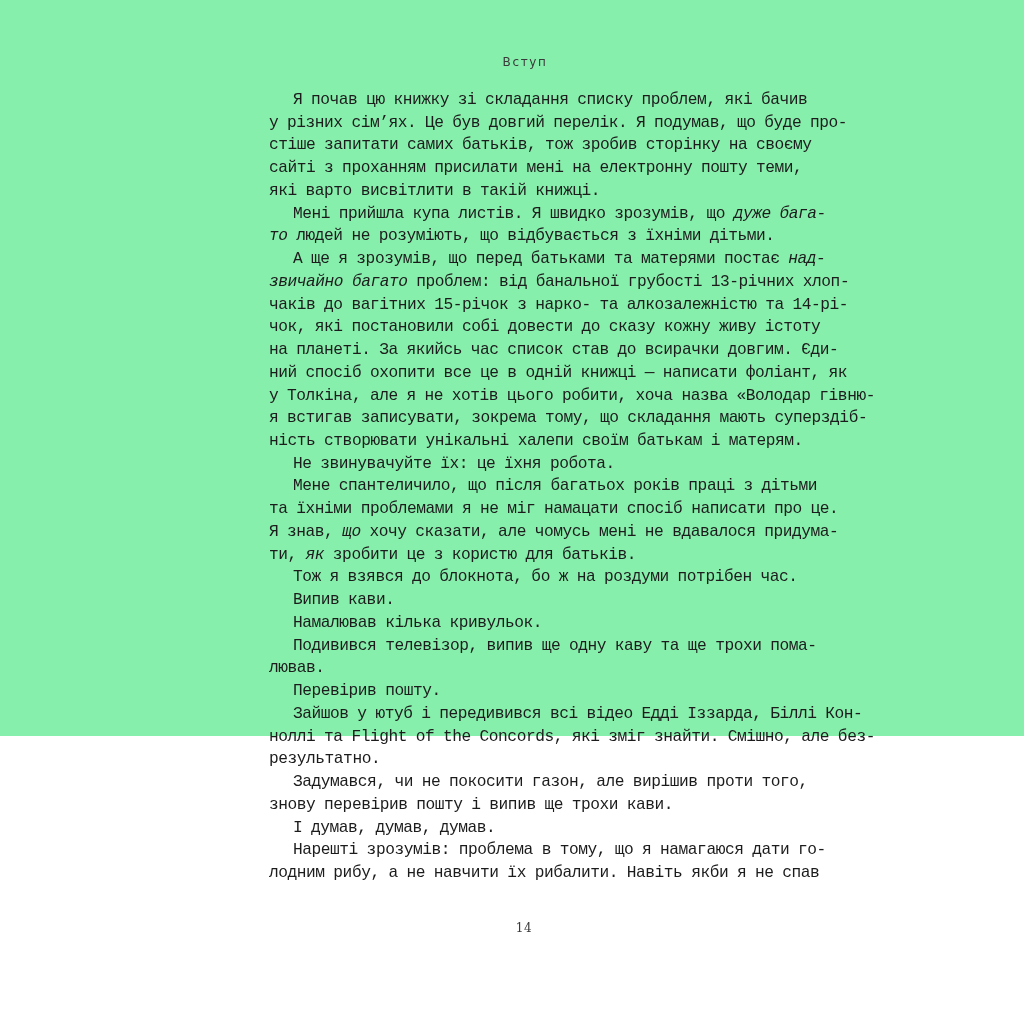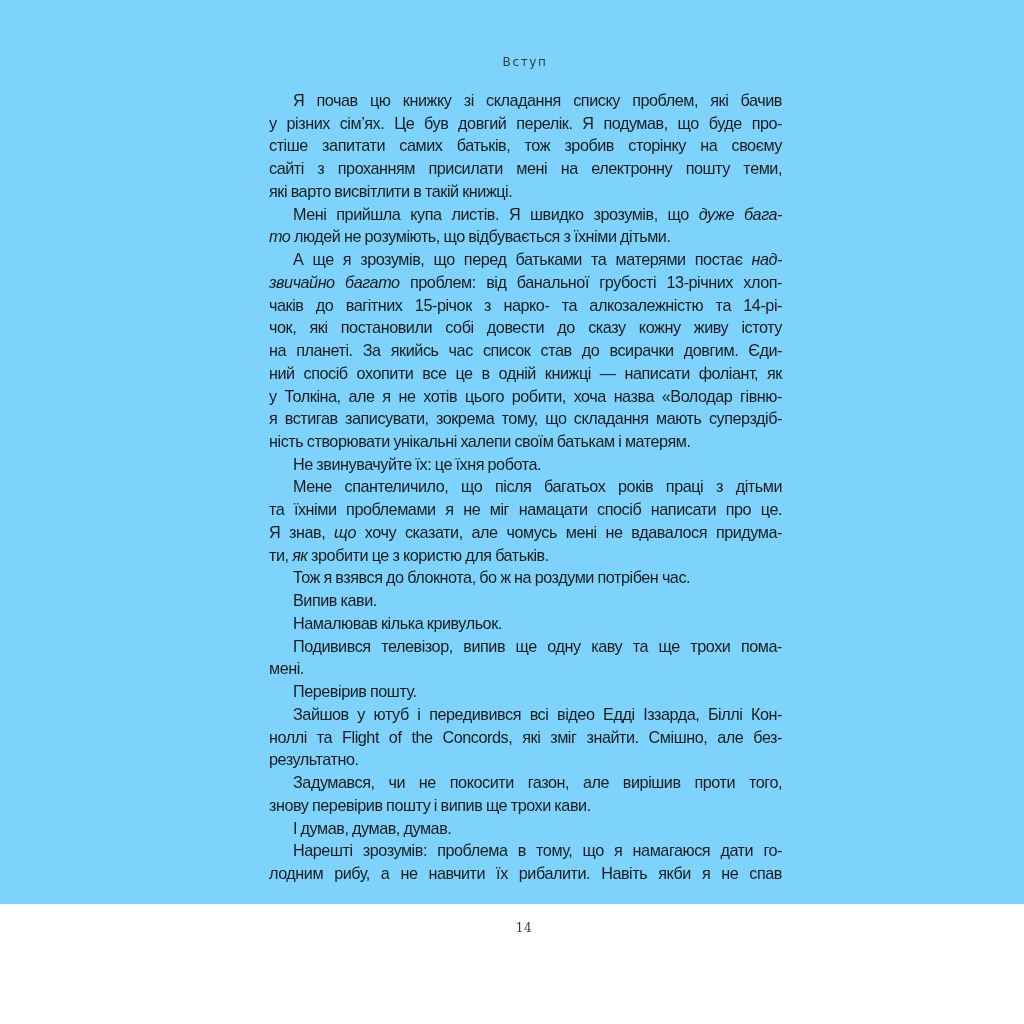--- a/index.html
+++ b/index.html
@@ -1,25 +1,25 @@
 <!DOCTYPE html>
 <html><head>
   <meta charset="utf-8">
   <style>
     html, body { margin: 0; padding: 0; background: #ffffff; }
     body { width: 1024px; height: 1024px; position: relative; overflow: hidden; }
-    .page { position: absolute; left: 0; top: 0; width: 1024px; height: 904px; background: #7dd3fc; }
+    .page { position: absolute; left: 0; top: 0; width: 1024px; height: 736px; background: #86efac; }
     .running-head {
       position: absolute; top: 55px; left: 0; width: 1050px; text-align: center;
       font-family: "DejaVu Sans", sans-serif; font-size: 12px; letter-spacing: 1.6px;
       color: #3a3a3a;
     }
     .text-block {
       position: absolute; left: 269px; top: 89px; width: 513px;
-      font-family: Liberation Sans, sans-serif; font-size: 16.2px; color: #1c1c1c;
+      font-family: Liberation Mono, monospace; font-size: 16.2px; color: #1c1c1c;
     }
     .line {
       height: 22.74px; line-height: 22.74px; white-space: nowrap;
       text-align: justify; text-align-last: justify; overflow: visible;
       letter-spacing: -0.45px; word-spacing: -0.5px;
     }
     .line.indent { padding-left: 24px; }
     .line.last { text-align-last: left; }
     .line i { font-style: italic; }
     .folio {
@@ -51,21 +51,21 @@
       <div class="line last">ність створювати унікальні халепи своїм батькам і матерям.</div>
       <div class="line indent last">Не звинувачуйте їх: це їхня робота.</div>
       <div class="line indent">Мене спантеличило, що після багатьох років праці з дітьми</div>
       <div class="line">та їхніми проблемами я не міг намацати спосіб написати про це.</div>
       <div class="line">Я знав, <i>що</i> хочу сказати, але чомусь мені не вдавалося придума-</div>
       <div class="line last">ти, <i>як</i> зробити це з користю для батьків.</div>
       <div class="line indent last">Тож я взявся до блокнота, бо ж на роздуми потрібен час.</div>
       <div class="line indent last">Випив кави.</div>
       <div class="line indent last">Намалював кілька кривульок.</div>
       <div class="line indent">Подивився телевізор, випив ще одну каву та ще трохи пома-</div>
-      <div class="line last">мені.</div>
+      <div class="line last">лював.</div>
       <div class="line indent last">Перевірив пошту.</div>
       <div class="line indent">Зайшов у ютуб і передивився всі відео Едді Іззарда, Біллі Кон-</div>
       <div class="line">ноллі та Flight of the Concords, які зміг знайти. Смішно, але без-</div>
       <div class="line last">результатно.</div>
       <div class="line indent">Задумався, чи не покосити газон, але вирішив проти того,</div>
       <div class="line last">знову перевірив пошту і випив ще трохи кави.</div>
       <div class="line indent last">І думав, думав, думав.</div>
       <div class="line indent">Нарешті зрозумів: проблема в тому, що я намагаюся дати го-</div>
       <div class="line">лодним рибу, а не навчити їх рибалити. Навіть якби я не спав</div>
     </div>

